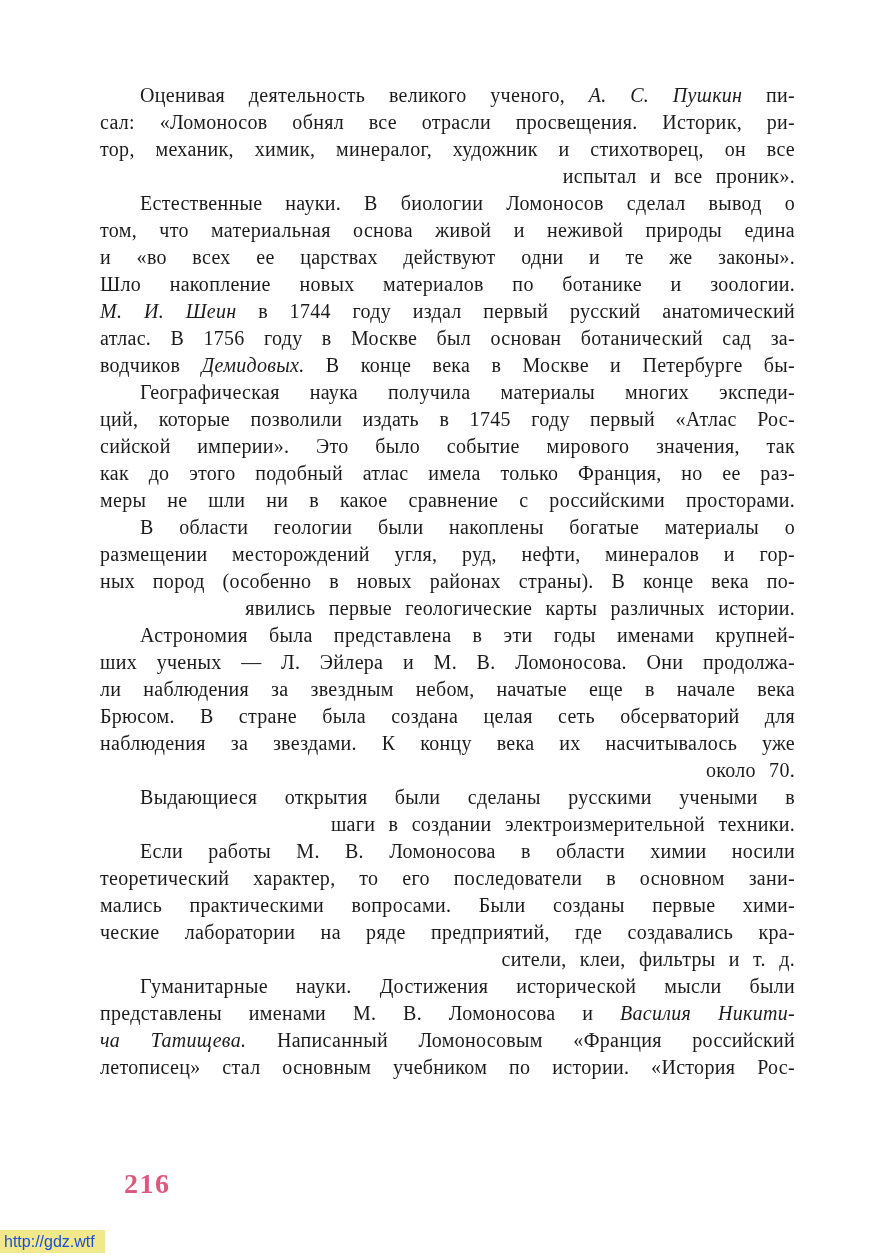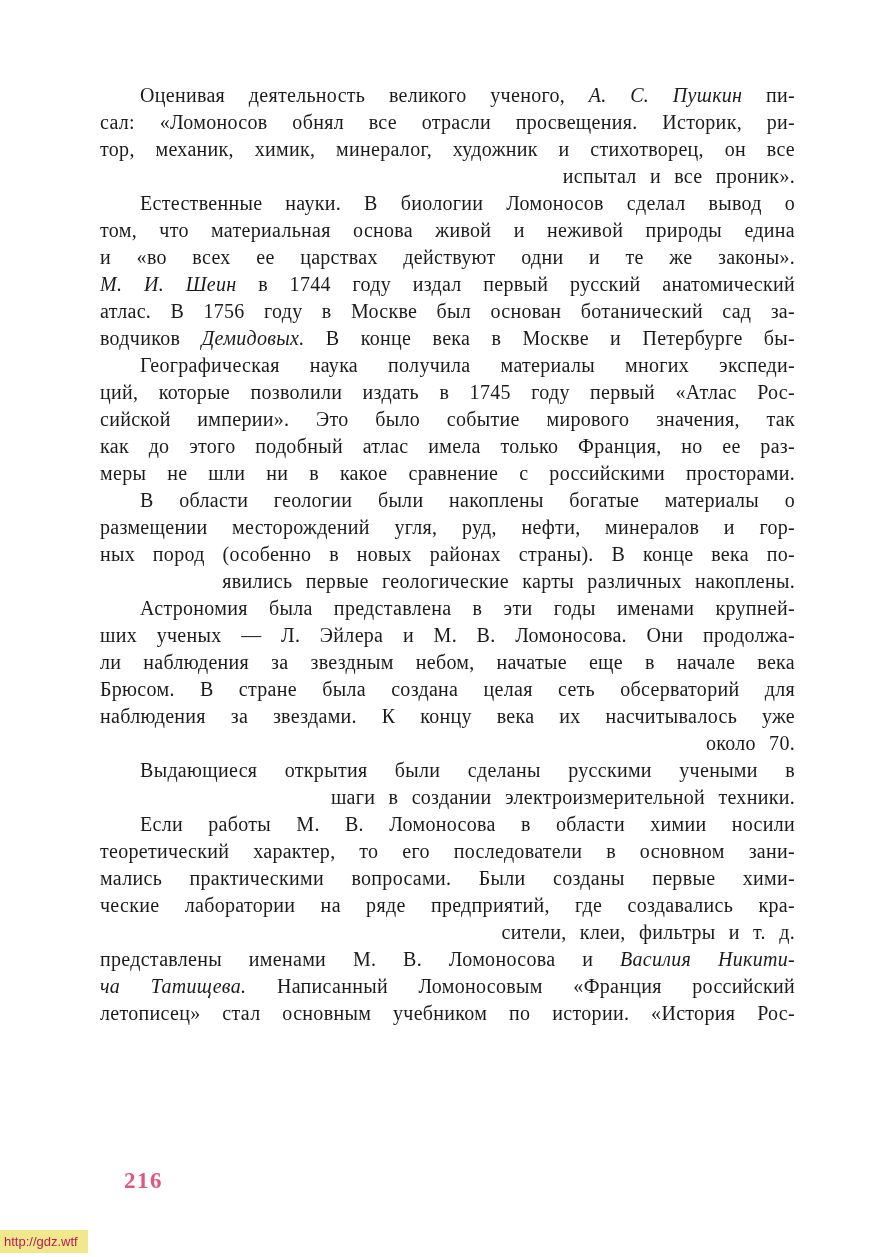--- a/index.html
+++ b/index.html
@@ -40,68 +40,69 @@
   }
   .line.indent {
     text-indent: 40px;
   }
   .b { font-weight: normal; }
   .i { font-style: italic; }
   .page-number {
     position: absolute;
     left: 124px;
     top: 1168px;
-    font-size: 23px;
+    font-size: 28px;
     font-weight: bold;
     letter-spacing: 1.5px;
     color: #e0577d;
   }
   .watermark {
     position: absolute;
     left: 0;
     bottom: 4px;
     background: #f0e88a;
-    color: #be185d;
+    color: #1d4ed8;
     font-family: "Liberation Sans", "DejaVu Sans", sans-serif;
-    font-size: 13px;
+    font-size: 16px;
     line-height: 17px;
     padding: 3px 10px 3px 4px;
   }
 </style>
 </head>
 <body>
 
 <div class="page">
   <div class="text-column">
       <div class="paragraph">
         <div class="line indent just"><span>Оценивая деятельность великого ученого, </span><span class="i">А. С. Пушкин</span><span> пи-</span></div>
         <div class="line just"><span>сал: «Ломоносов обнял все отрасли просвещения. Историк, </span><span class="b">ри-</span></div>
         <div class="line just"><span class="b">тор,</span><span> механик, химик, минералог, художник и стихотворец, он все</span></div>
         <div class="line"><span>испытал и все проник».</span></div>
       </div>
       <div class="paragraph">
         <div class="line indent just"><span class="b">Естественные науки.</span><span> В биологии Ломоносов сделал вывод о</span></div>
         <div class="line just"><span>том, что материальная основа живой и неживой природы едина</span></div>
         <div class="line just"><span>и «во всех ее царствах действуют одни и те же законы».</span></div>
+        <div class="line just"><span>Шло накопление новых материалов по ботанике и зоологии.</span></div>
         <div class="line just"><span class="i">М. И. Шеин</span><span> в 1744 году издал первый русский анатомический</span></div>
         <div class="line just"><span>атлас. В 1756 году в Москве был основан ботанический сад за-</span></div>
         <div class="line just"><span>водчиков </span><span class="i">Демидовых.</span><span> В конце века в Москве и Петербурге бы-</span></div>
       </div>
       <div class="paragraph">
         <div class="line indent just"><span>Географическая наука получила материалы многих экспеди-</span></div>
         <div class="line just"><span>ций, которые позволили издать в 1745 году первый «Атлас Рос-</span></div>
         <div class="line just"><span>сийской империи». Это было событие мирового значения, так</span></div>
         <div class="line just"><span>как до этого подобный атлас имела только Франция, но ее раз-</span></div>
         <div class="line just"><span>меры не шли ни в какое сравнение с российскими просторами.</span></div>
       </div>
       <div class="paragraph">
         <div class="line indent just"><span>В области геологии были накоплены богатые материалы о</span></div>
         <div class="line just"><span>размещении месторождений угля, руд, нефти, минералов и гор-</span></div>
         <div class="line just"><span>ных пород (особенно в новых районах страны). В конце века по-</span></div>
-        <div class="line"><span>явились первые геологические карты различных </span><span class="b">накоплены.</span></div>
+        <div class="line"><span>явились первые геологические карты различных </span><span class="b">истории.</span></div>
       </div>
       <div class="paragraph">
         <div class="line indent just"><span>Астрономия была представлена в эти годы именами крупней-</span></div>
         <div class="line just"><span>ших ученых — Л. Эйлера и М. В. Ломоносова. Они продолжа-</span></div>
         <div class="line just"><span>ли наблюдения за звездным небом, начатые еще в начале века</span></div>
         <div class="line just"><span>Брюсом. В стране была создана целая сеть обсерваторий для</span></div>
         <div class="line just"><span>наблюдения за звездами. К концу века их насчитывалось уже</span></div>
         <div class="line"><span>около 70.</span></div>
       </div>
       <div class="paragraph">
@@ -109,20 +110,21 @@
         <div class="line"><span>шаги в создании электроизмерительной техники.</span></div>
       </div>
       <div class="paragraph">
         <div class="line indent just"><span>Если работы М. В. Ломоносова в области химии носили</span></div>
         <div class="line just"><span>теоретический характер, то его последователи в основном зани-</span></div>
         <div class="line just"><span>мались практическими вопросами. Были созданы первые хими-</span></div>
         <div class="line just"><span>ческие лаборатории на ряде предприятий, где создавались кра-</span></div>
         <div class="line"><span>сители, клеи, фильтры и т. д.</span></div>
       </div>
       <div class="paragraph">
+        <div class="line indent just"><span class="b">Гуманитарные науки.</span><span> Достижения исторической мысли были</span></div>
         <div class="line just"><span>представлены именами М. В. Ломоносова и </span><span class="i">Василия Никити-</span></div>
         <div class="line just"><span class="i">ча Татищева.</span><span> Написанный Ломоносовым «Франция российский</span></div>
         <div class="line just"><span>летописец» стал основным учебником по истории. «История Рос-</span></div>
       </div>
     </div>
   <div class="page-number" style="color: rgb(224, 87, 125);">216</div>
   <div class="watermark" style="background: rgb(240, 232, 138);">http://gdz.wtf</div>
 </div>
 
 </body></html>

